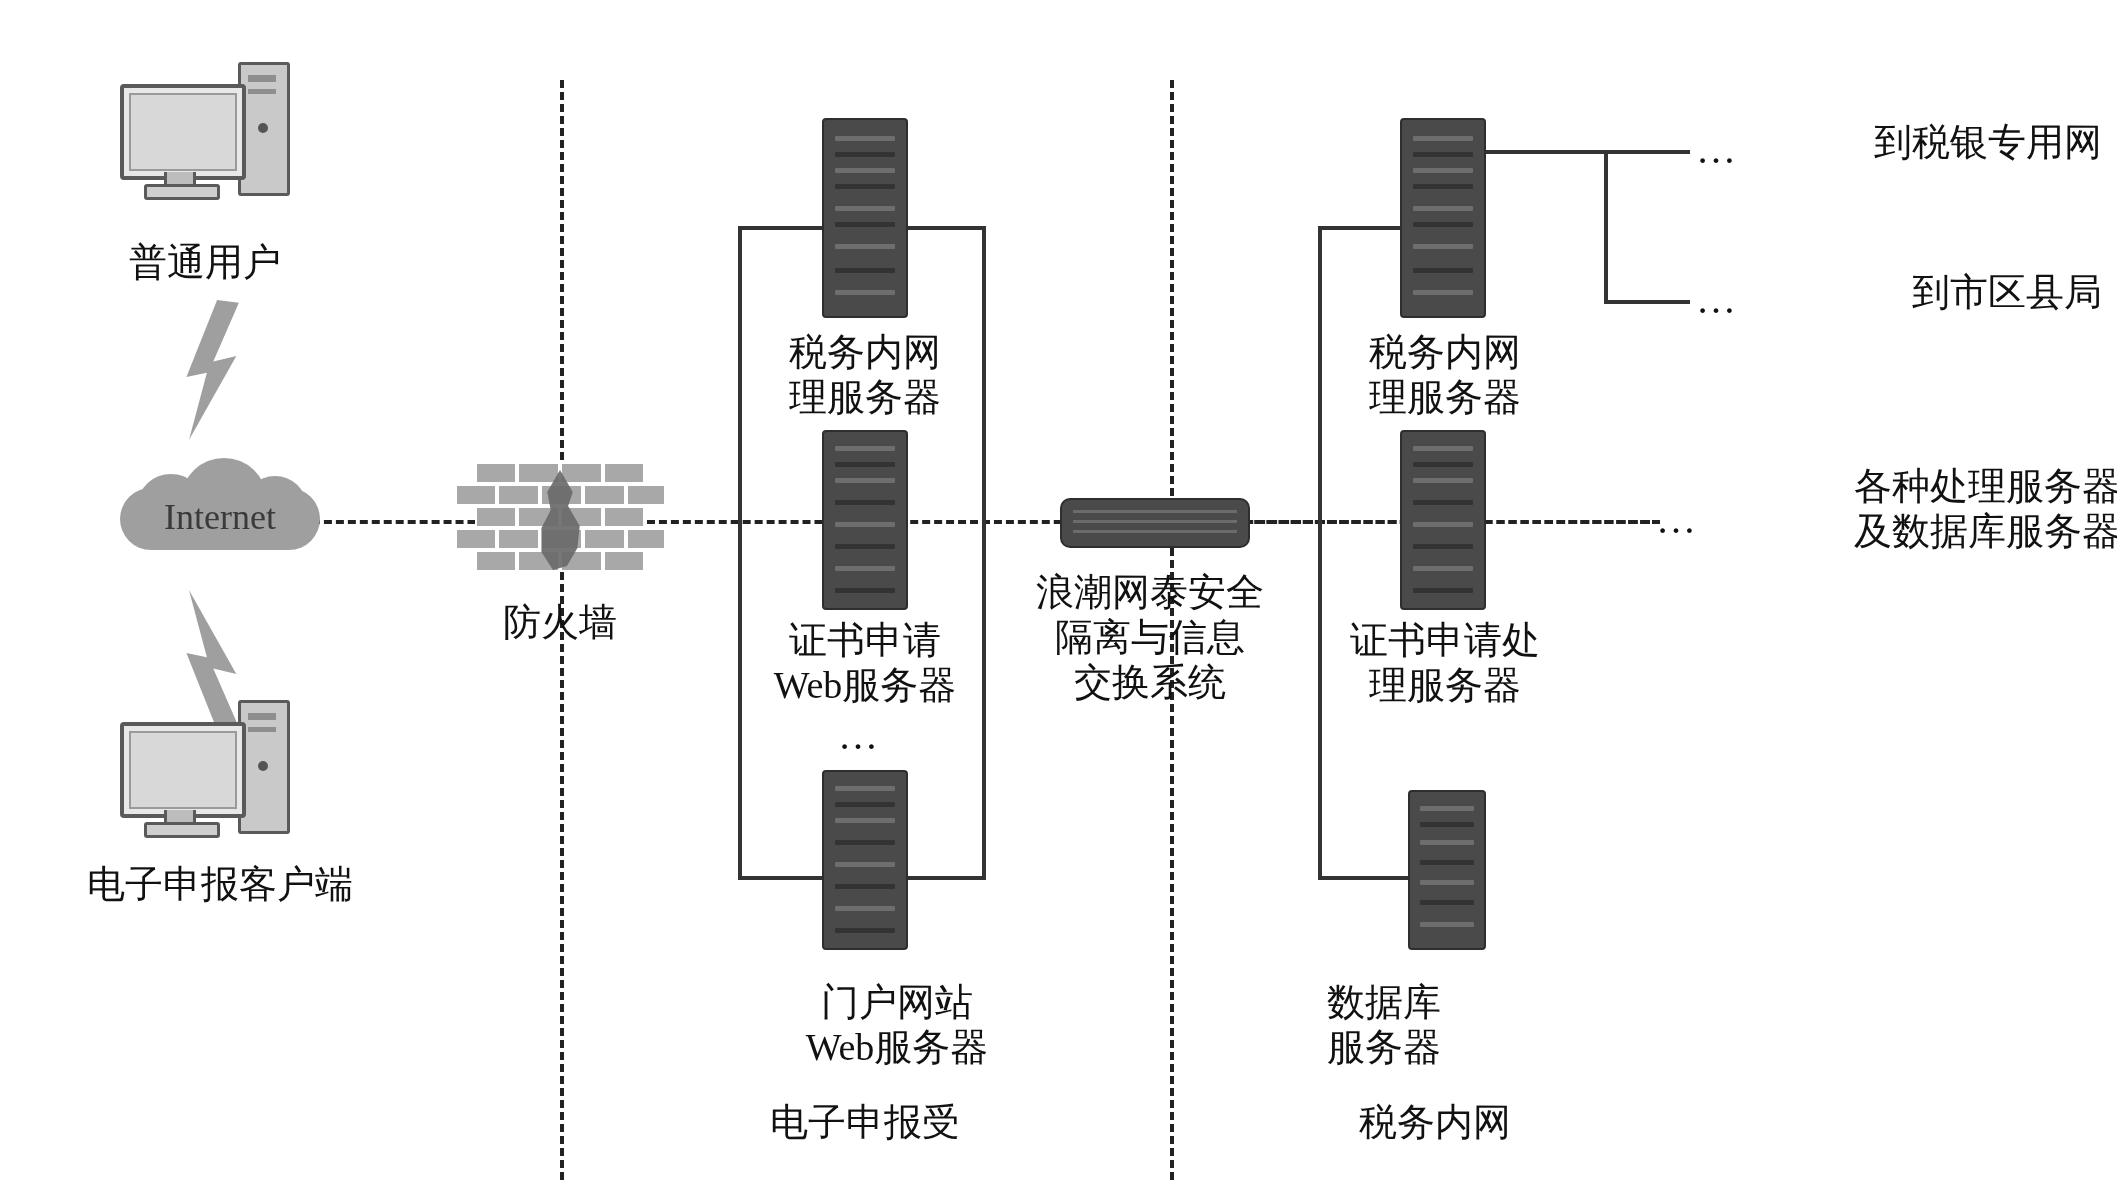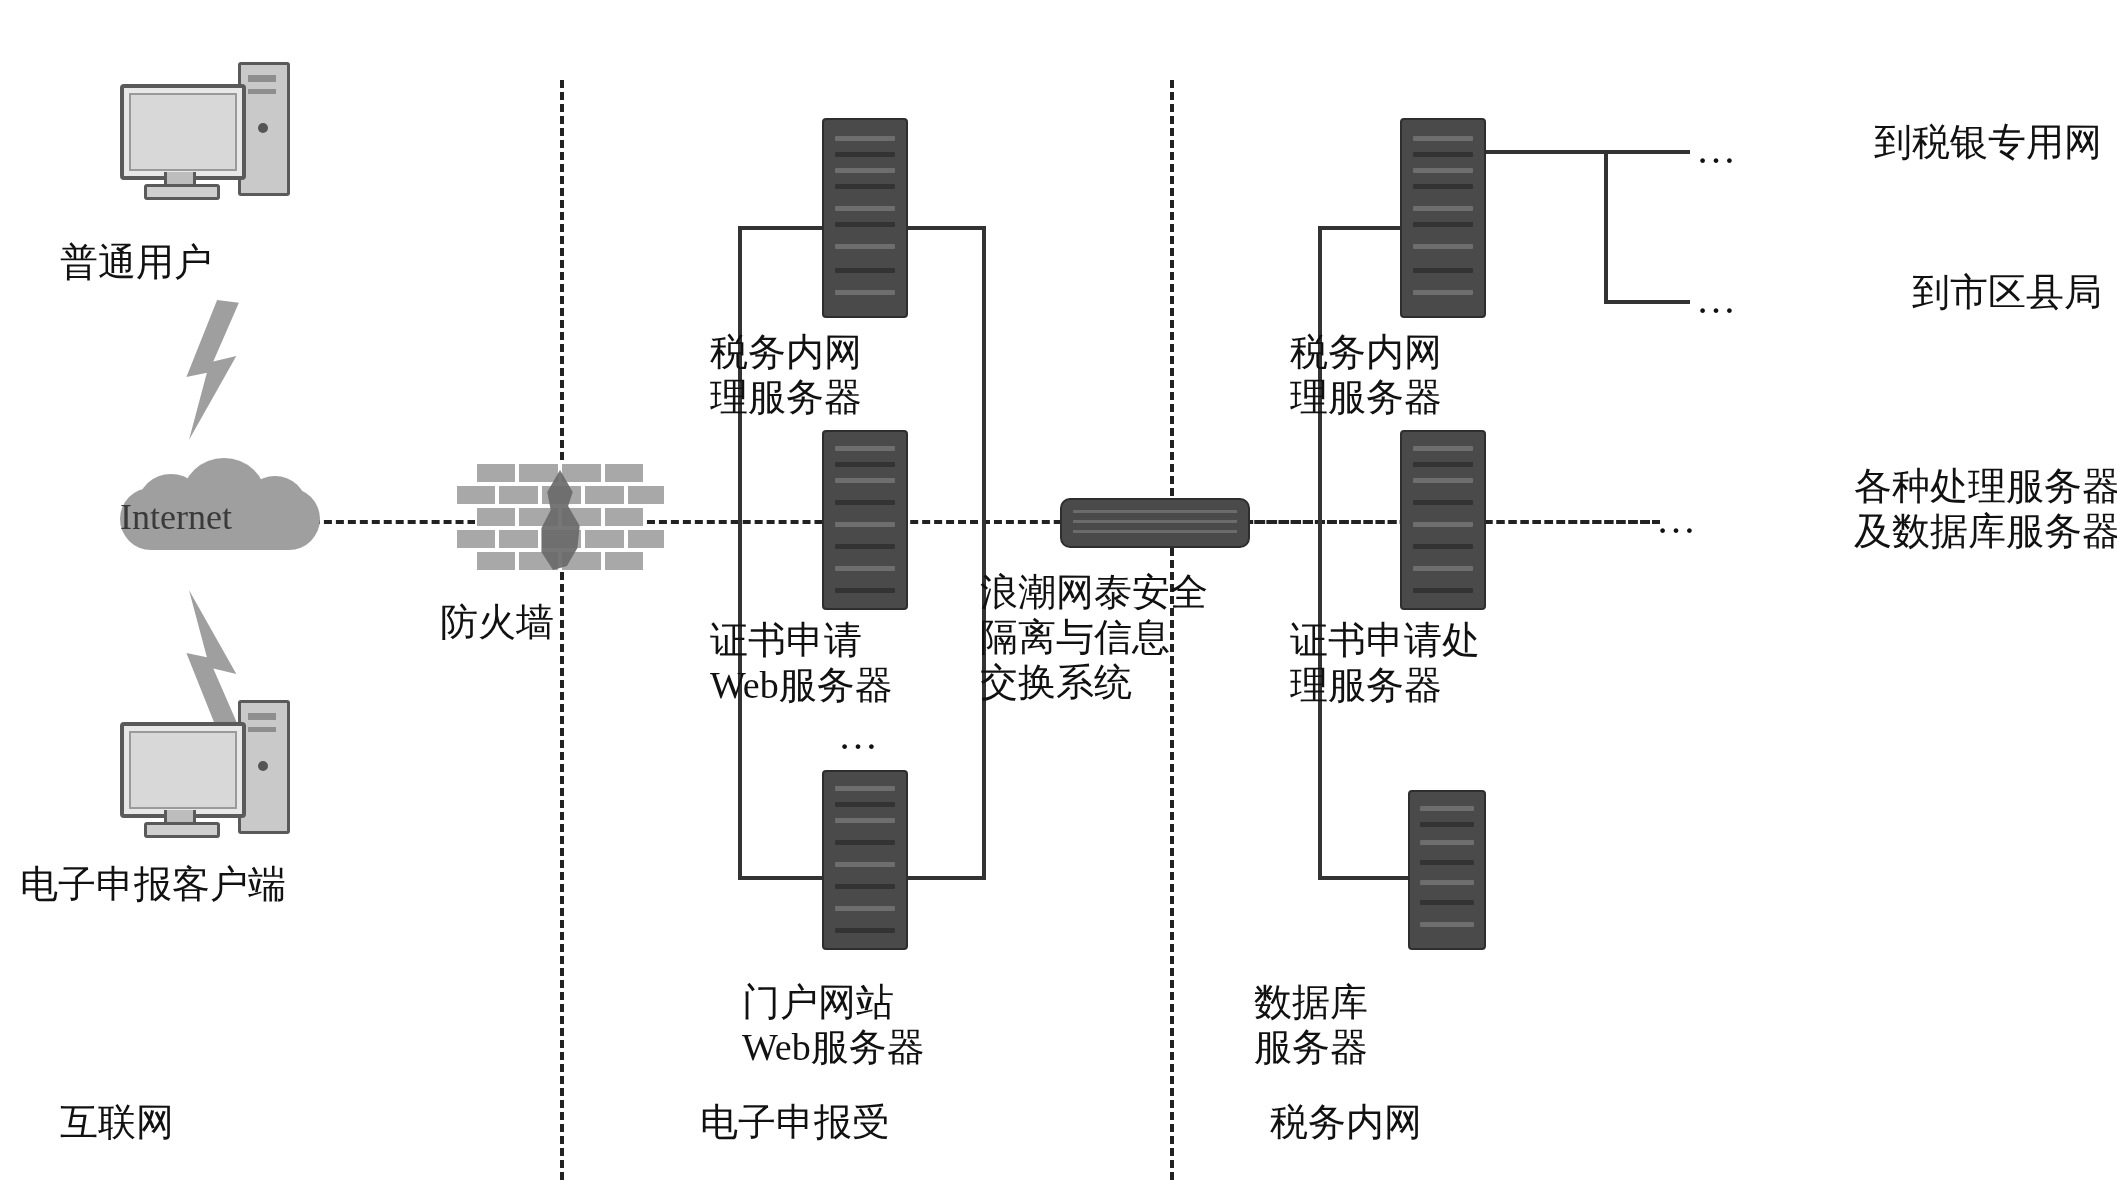--- a/index.html
+++ b/index.html
@@ -15,20 +15,21 @@
     font-family: "Liberation Serif", "DejaVu Serif", serif;
     color: #1a1a1a;
     overflow: hidden;
   }
   .lbl {
     position: absolute;
     font-size: 38px;
     line-height: 1.18;
     color: #111;
     white-space: pre;
+    text-align: center;
   }
   .lbl.left { text-align: right; }
 
   
   .zone-sep {
     position: absolute;
     width: 0;
     border-left: 4px dashed #222;
   }
 
@@ -161,20 +162,21 @@
     background: #9f9f9f;
     border-radius: 50%;
   }
   .cloud .b1 { left: 18px; top: 16px; width: 66px; height: 62px; }
   .cloud .b2 { left: 62px; top: 0px;  width: 84px; height: 80px; }
   .cloud .b3 { left: 124px; top: 18px; width: 62px; height: 58px; }
   .cloud .ctext {
     position: absolute;
     left: 0; top: 38px;
     width: 200px;
+    text-align: center;
     font-size: 36px;
     color: #3a3a3a;
     font-family: "Liberation Serif", serif;
     z-index: 3;
   }
 
   
   .bolt {
     position: absolute;
     background: #9f9f9f;
@@ -422,17 +424,16 @@
   <div class="ellipsis" style="left:1696px; top:126px;">…</div>
   <div class="lbl left" style="left:1772px; top:120px; width:330px;">到税银专用网</div>
 
   <div class="ellipsis" style="left:1696px; top:276px;">…</div>
   <div class="lbl left" style="left:1772px; top:270px; width:330px;">到市区县局</div>
 
   <div class="ellipsis" style="left:1656px; top:496px;">…</div>
   <div class="lbl left" style="left:1740px; top:464px; width:380px;">各种处理服务器
 及数据库服务器</div>
 
-  <div class="lbl" style="left:60px; top:1100px; width:290px;">互联网</div>
   <div class="lbl" style="left:700px; top:1100px; width:330px;">电子申报受</div>
   <div class="lbl" style="left:1270px; top:1100px; width:330px;">税务内网</div>
 
 </div>
 
 </body></html>

